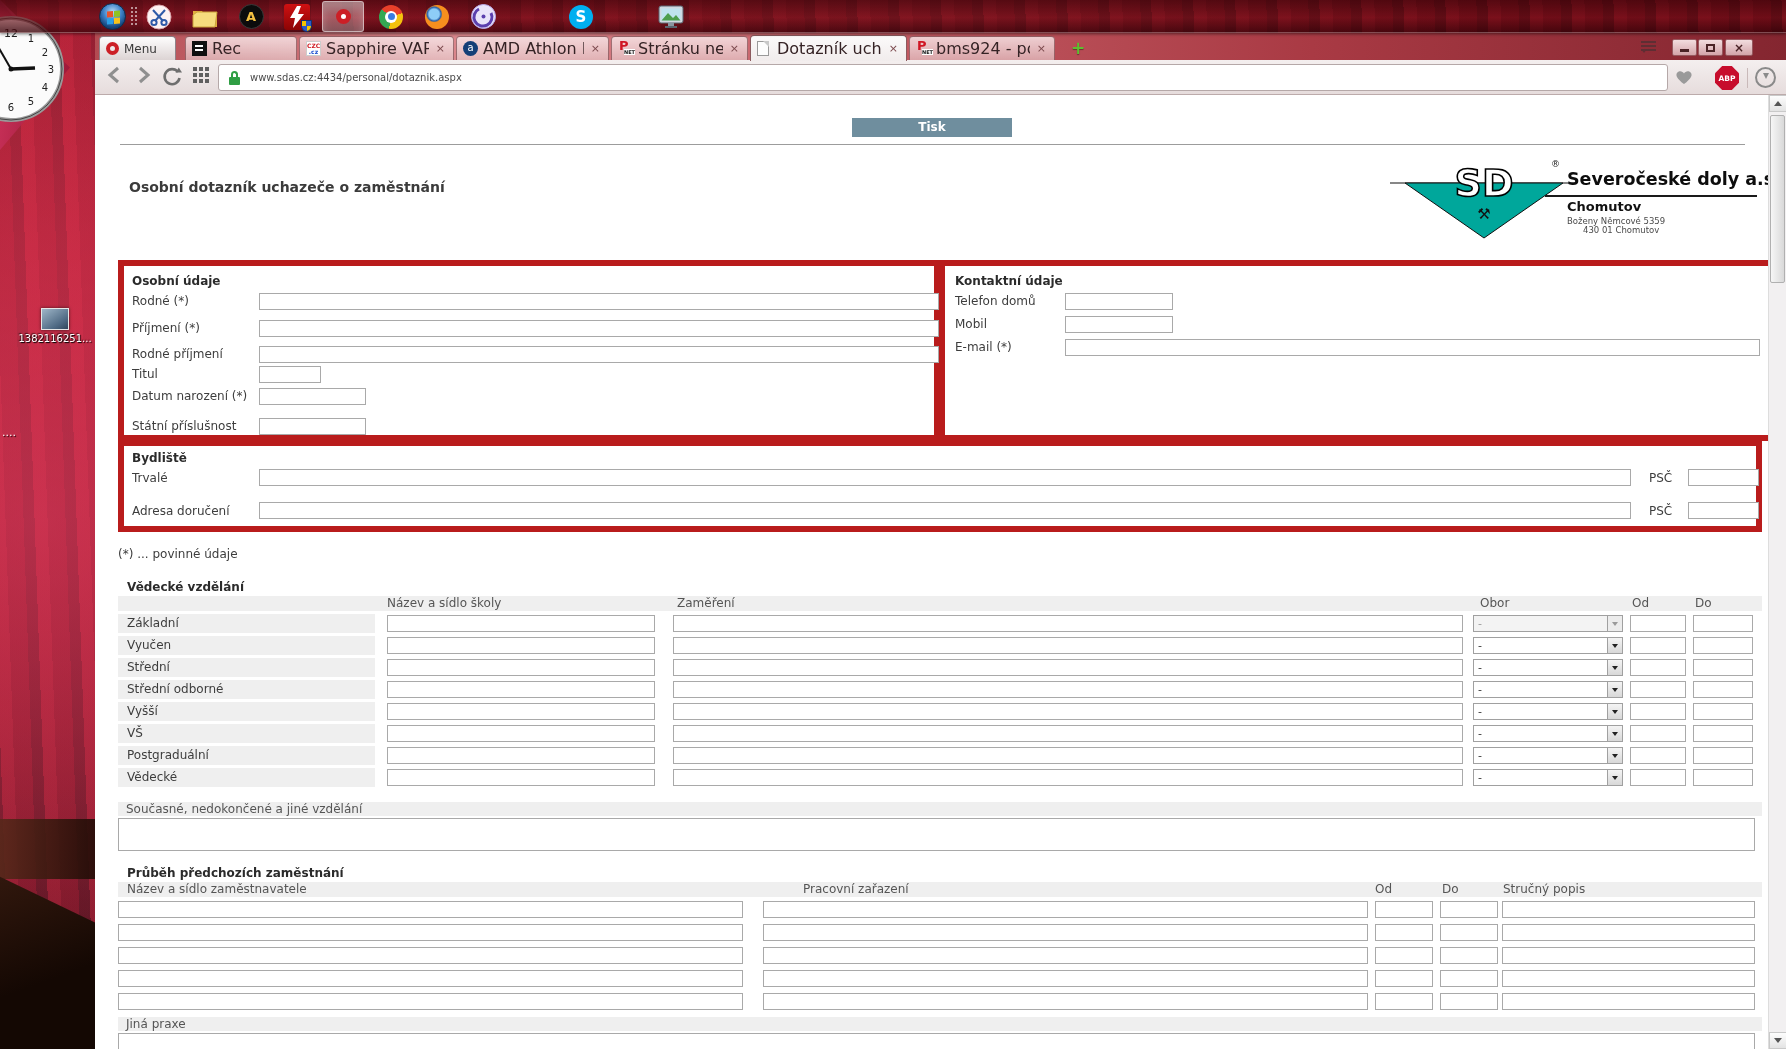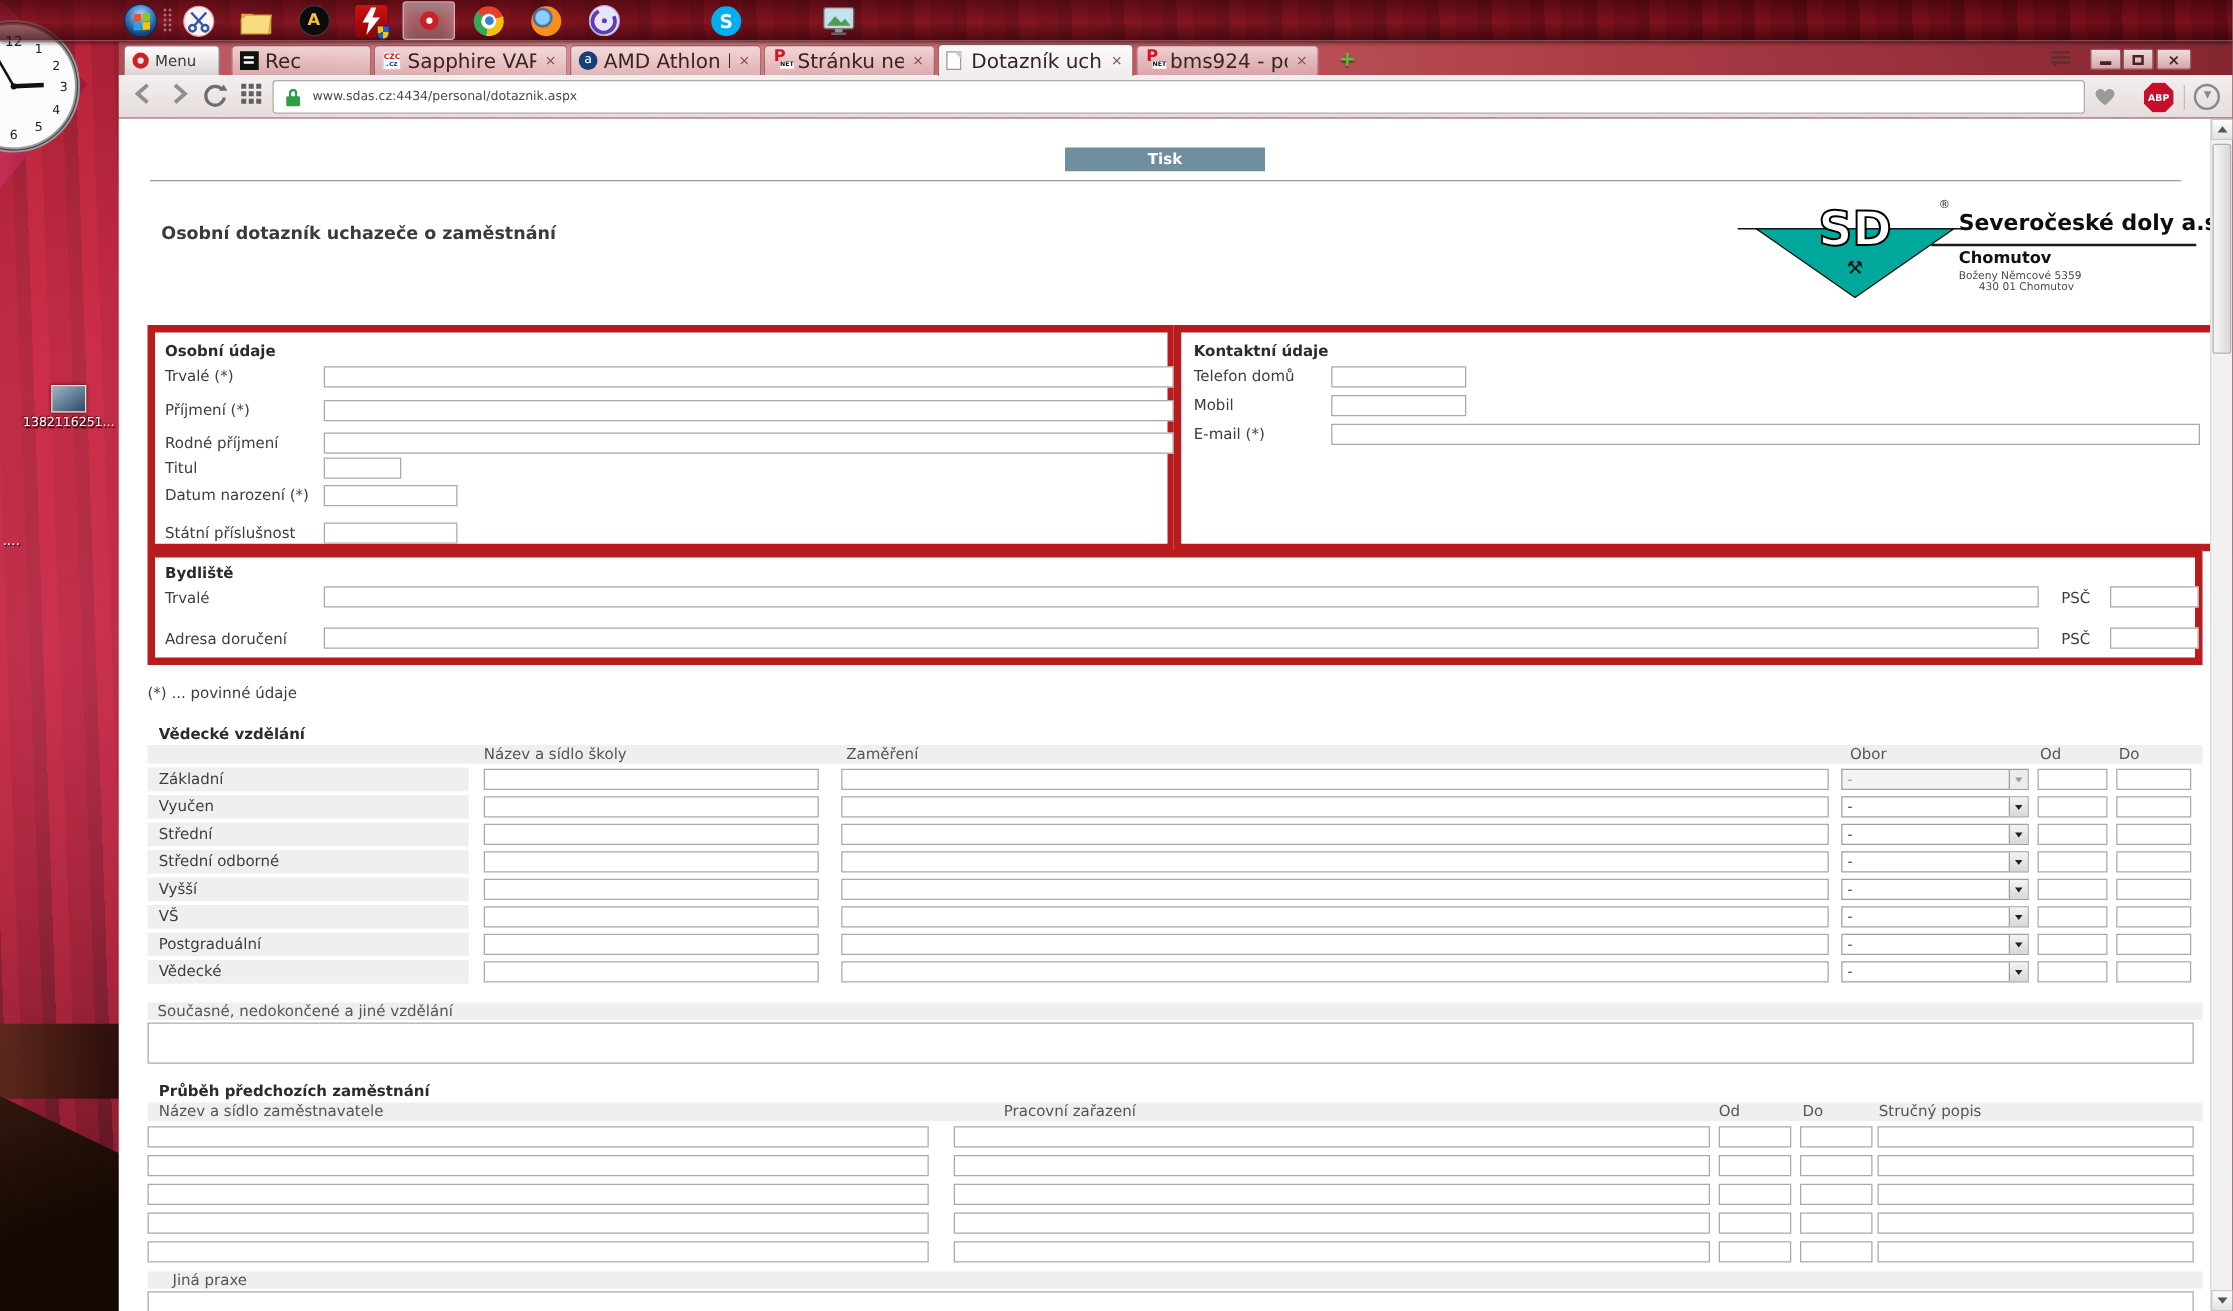--- a/index.html
+++ b/index.html
@@ -395,21 +395,21 @@
     </svg>
     <div class="logo-reg">®</div>
     <div class="logo-co">Severočeské doly a.s.</div>
     <div class="logo-ul"></div>
     <div class="logo-city">Chomutov</div>
     <div class="logo-a1">Boženy Němcové 5359</div>
     <div class="logo-a2">430 01 Chomutov</div>
 
     <div class="box" style="left:23px;top:165px;width:822px;height:181px">
       <div class="hding" style="left:8px;top:8px">Osobní údaje</div>
-      <div class="lbl" style="left:8px;top:28px">Trvalé (*)</div>
+      <div class="lbl" style="left:8px;top:28px">Rodné (*)</div>
       <input class="inp" style="left: 135px; top: 27px; width: 680px;" type="text">
       <div class="lbl" style="left:8px;top:55px">Příjmení (*)</div>
       <input class="inp" style="left: 135px; top: 54px; width: 680px;" type="text">
       <div class="lbl" style="left:8px;top:81px">Rodné příjmení</div>
       <input class="inp" style="left: 135px; top: 80px; width: 680px;" type="text">
       <div class="lbl" style="left:8px;top:101px">Titul</div>
       <input class="inp" style="left: 135px; top: 100px; width: 62px;" type="text">
       <div class="lbl" style="left:8px;top:123px">Datum narození (*)</div>
       <input class="inp" style="left: 135px; top: 122px; width: 107px;" type="text">
       <div class="lbl" style="left:8px;top:153px">Státní příslušnost</div>
@@ -591,21 +591,21 @@
     <input class="inp" style="left: 1280px; top: 875px; width: 58px;" type="text">
     <input class="inp" style="left: 1345px; top: 875px; width: 58px;" type="text">
     <input class="inp" style="left: 1407px; top: 875px; width: 253px;" type="text">
 
     <input class="inp" style="left: 23px; top: 898px; width: 625px;" type="text">
     <input class="inp" style="left: 668px; top: 898px; width: 605px;" type="text">
     <input class="inp" style="left: 1280px; top: 898px; width: 58px;" type="text">
     <input class="inp" style="left: 1345px; top: 898px; width: 58px;" type="text">
     <input class="inp" style="left: 1407px; top: 898px; width: 253px;" type="text">
 
-    <div class="graybar" style="left:23px;top:922px;width:1644px;padding-left:20px">Jiná praxe</div>
+    <div class="graybar" style="left:23px;top:922px;width:1644px;padding-left:8px">Jiná praxe</div>
     <textarea class="ta" style="left: 23px; top: 938px; width: 1637px; height: 40px;"></textarea>
   </div>
 
   <div class="vscroll">
     <div class="sbtn" style="top:0">
         <span class="tri-up"></span>
       </div>
     <div class="sthumb"></div>
     <div class="sbtn" style="bottom:0">
         <span class="tri-dn"></span>

